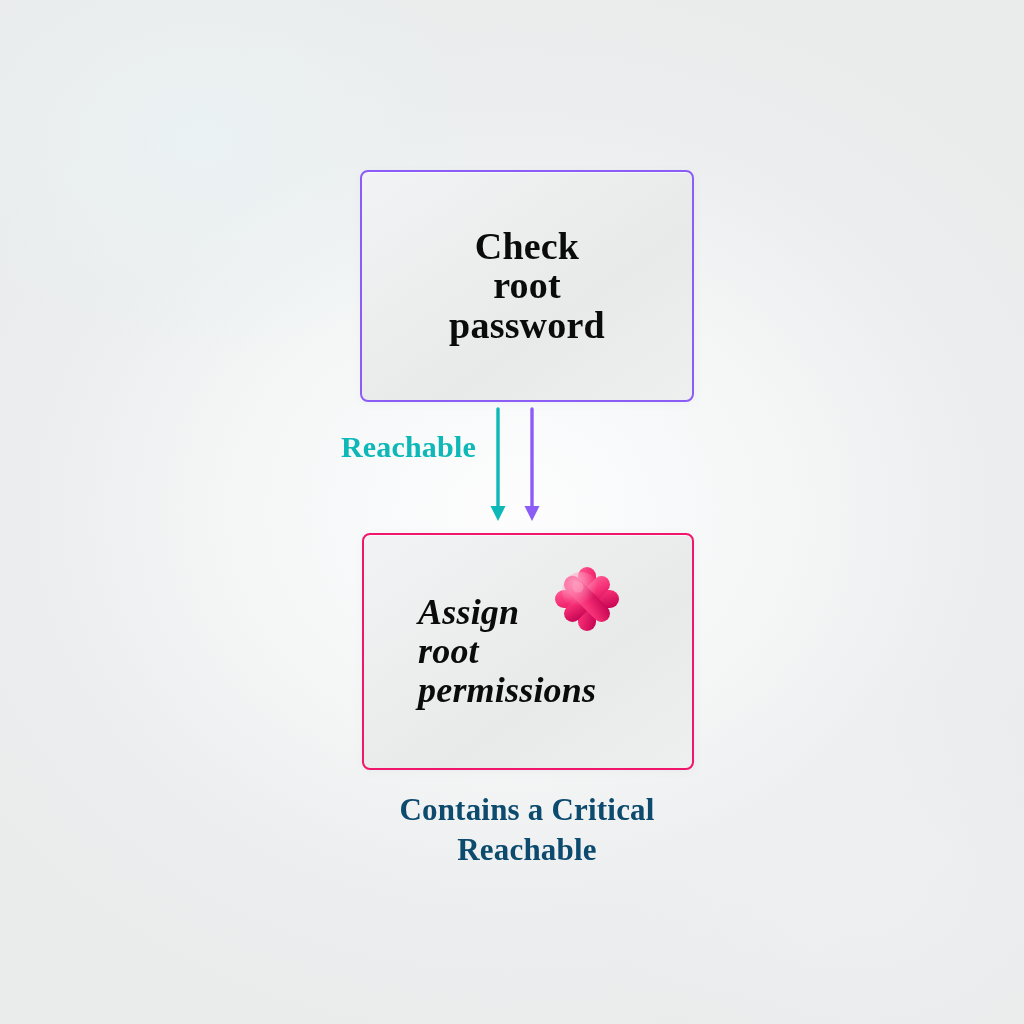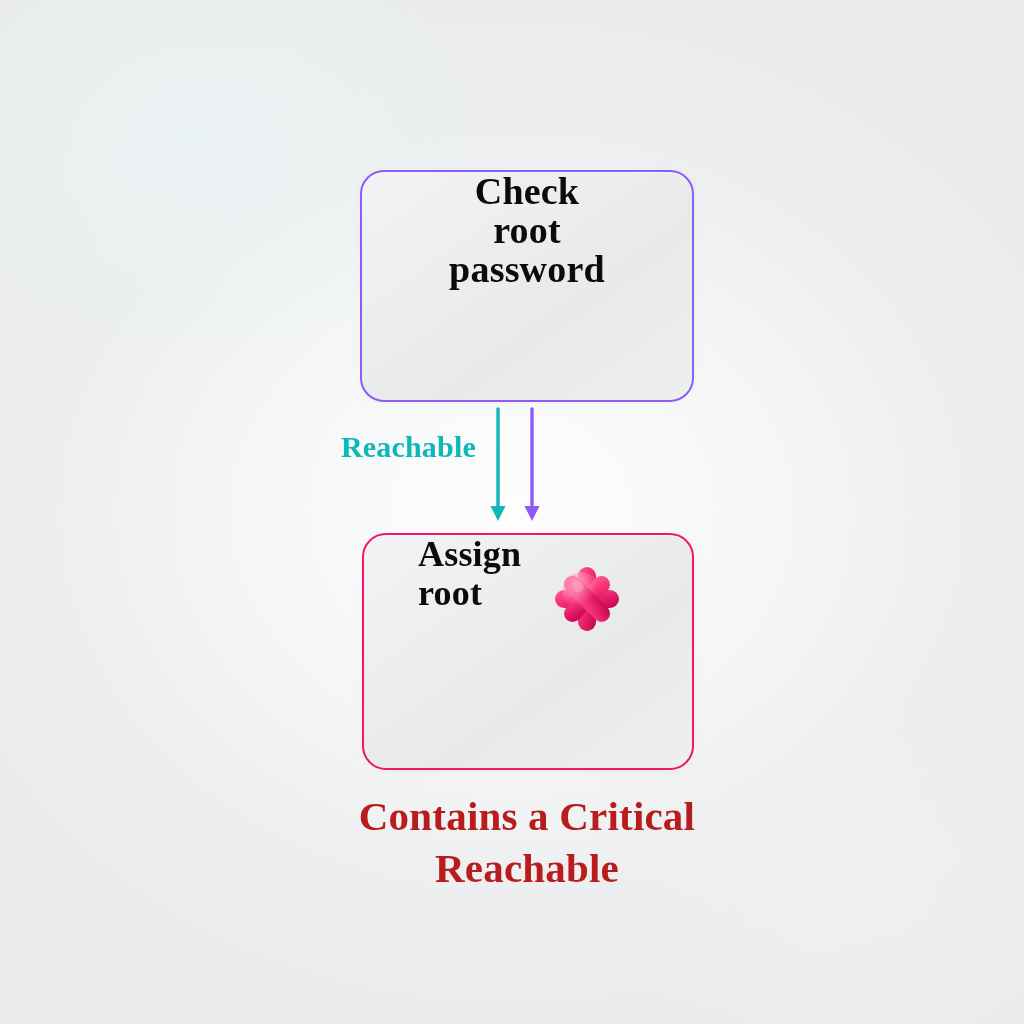--- a/index.html
+++ b/index.html
@@ -33,26 +33,27 @@
 
   .diagram {
     position: absolute;
     inset: 0;
   }
 
   
   .node {
     position: absolute;
     box-sizing: border-box;
-    border-radius: 24px;
+    border-radius: 8px;
     background: linear-gradient(145deg, #f2f3f4 0%, #eceeee 38%, #e8eaea 62%, #eef0f0 100%);
     box-shadow:
       0 2px 10px rgba(90, 100, 110, 0.05),
       inset 0 1px 0 rgba(255,255,255,0.6);
     display: flex;
+    align-items: center;
     justify-content: flex-start;
   }
 
   #node-check {
     left: 360px;
     top: 170px;
     width: 334px;
     height: 232px;
     border: 2.5px solid #8b5cf6;
     justify-content: center;
@@ -65,20 +66,21 @@
     color: #0b0b0c;
     letter-spacing: 0.2px;
   }
 
   #node-assign {
     left: 362px;
     top: 533px;
     width: 332px;
     height: 237px;
     border: 2.5px solid #f0166b;
+    font-style: italic;
   }
   #node-assign .node-label {
     margin-left: 54px;
     text-align: left;
     font-weight: bold;
     font-size: 36px;
     line-height: 1.08;
     color: #0b0b0c;
     letter-spacing: 0.2px;
   }
@@ -116,23 +118,23 @@
     letter-spacing: 0.2px;
   }
 
   
   .caption {
     position: absolute;
     left: 312px;
     top: 790px;
     width: 430px;
     text-align: center;
-    color: #b91c1c;
-    font-weight: bold;
-    font-size: 41px;
+    color: #0c4a6e;
+    font-weight: bold;
+    font-size: 31px;
     line-height: 1.28;
     letter-spacing: 0.2px;
   }
 </style>
 </head>
 <body>
 
 <div id="canvas"></div>
 
 <div class="diagram">
@@ -159,20 +161,21 @@
     <g>
       <line x1="62" y1="4" x2="62" y2="106" stroke="#8b5cf6" stroke-width="3.4" stroke-linecap="round"></line>
       <path d="M62 116 L54.5 101 L69.5 101 Z" fill="#8b5cf6"></path>
     </g>
   </svg>
 
   <div class="node" id="node-assign">
     <div class="node-label">
       <div>Assign</div>
       <div>root</div>
+      <div>permissions</div>
     </div>
   </div>
 
   <svg class="vuln-marker" viewBox="0 0 74 74">
     <defs>
       <linearGradient id="blobA" x1="0" y1="0" x2="1" y2="1">
         <stop offset="0%" stop-color="#ff5d94"></stop>
         <stop offset="45%" stop-color="#f52d74"></stop>
         <stop offset="100%" stop-color="#c1004f"></stop>
       </linearGradient>

